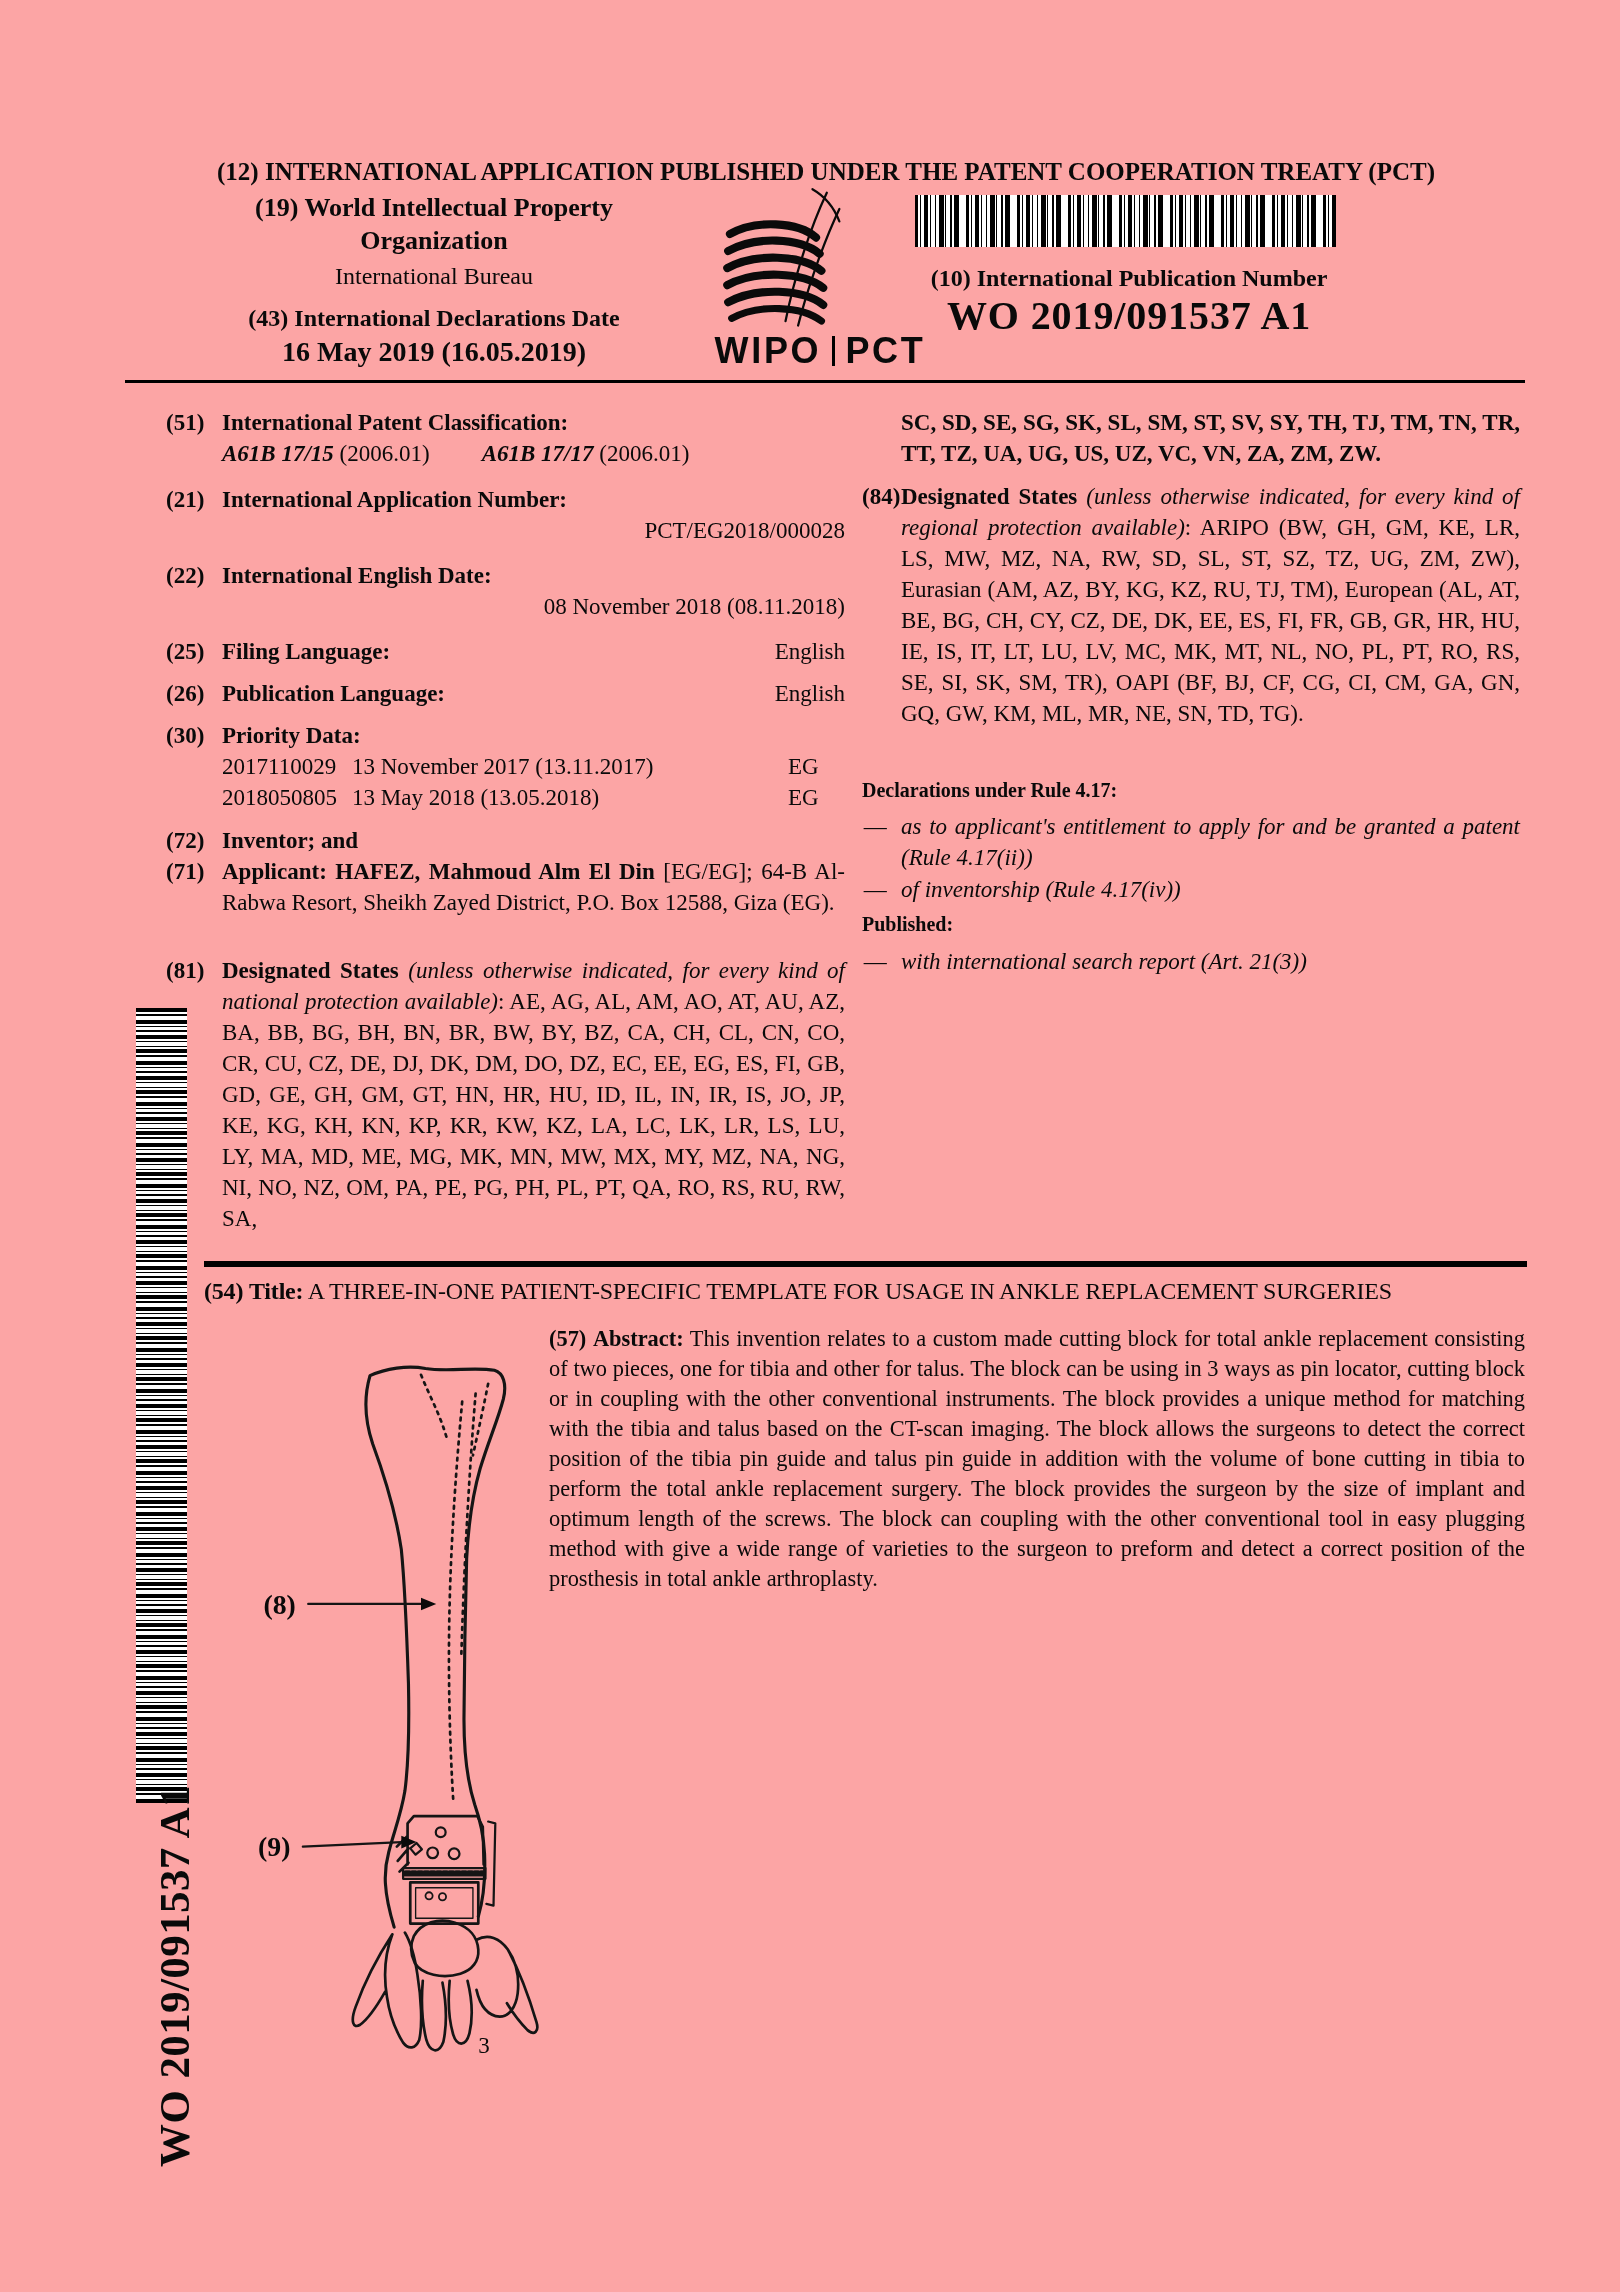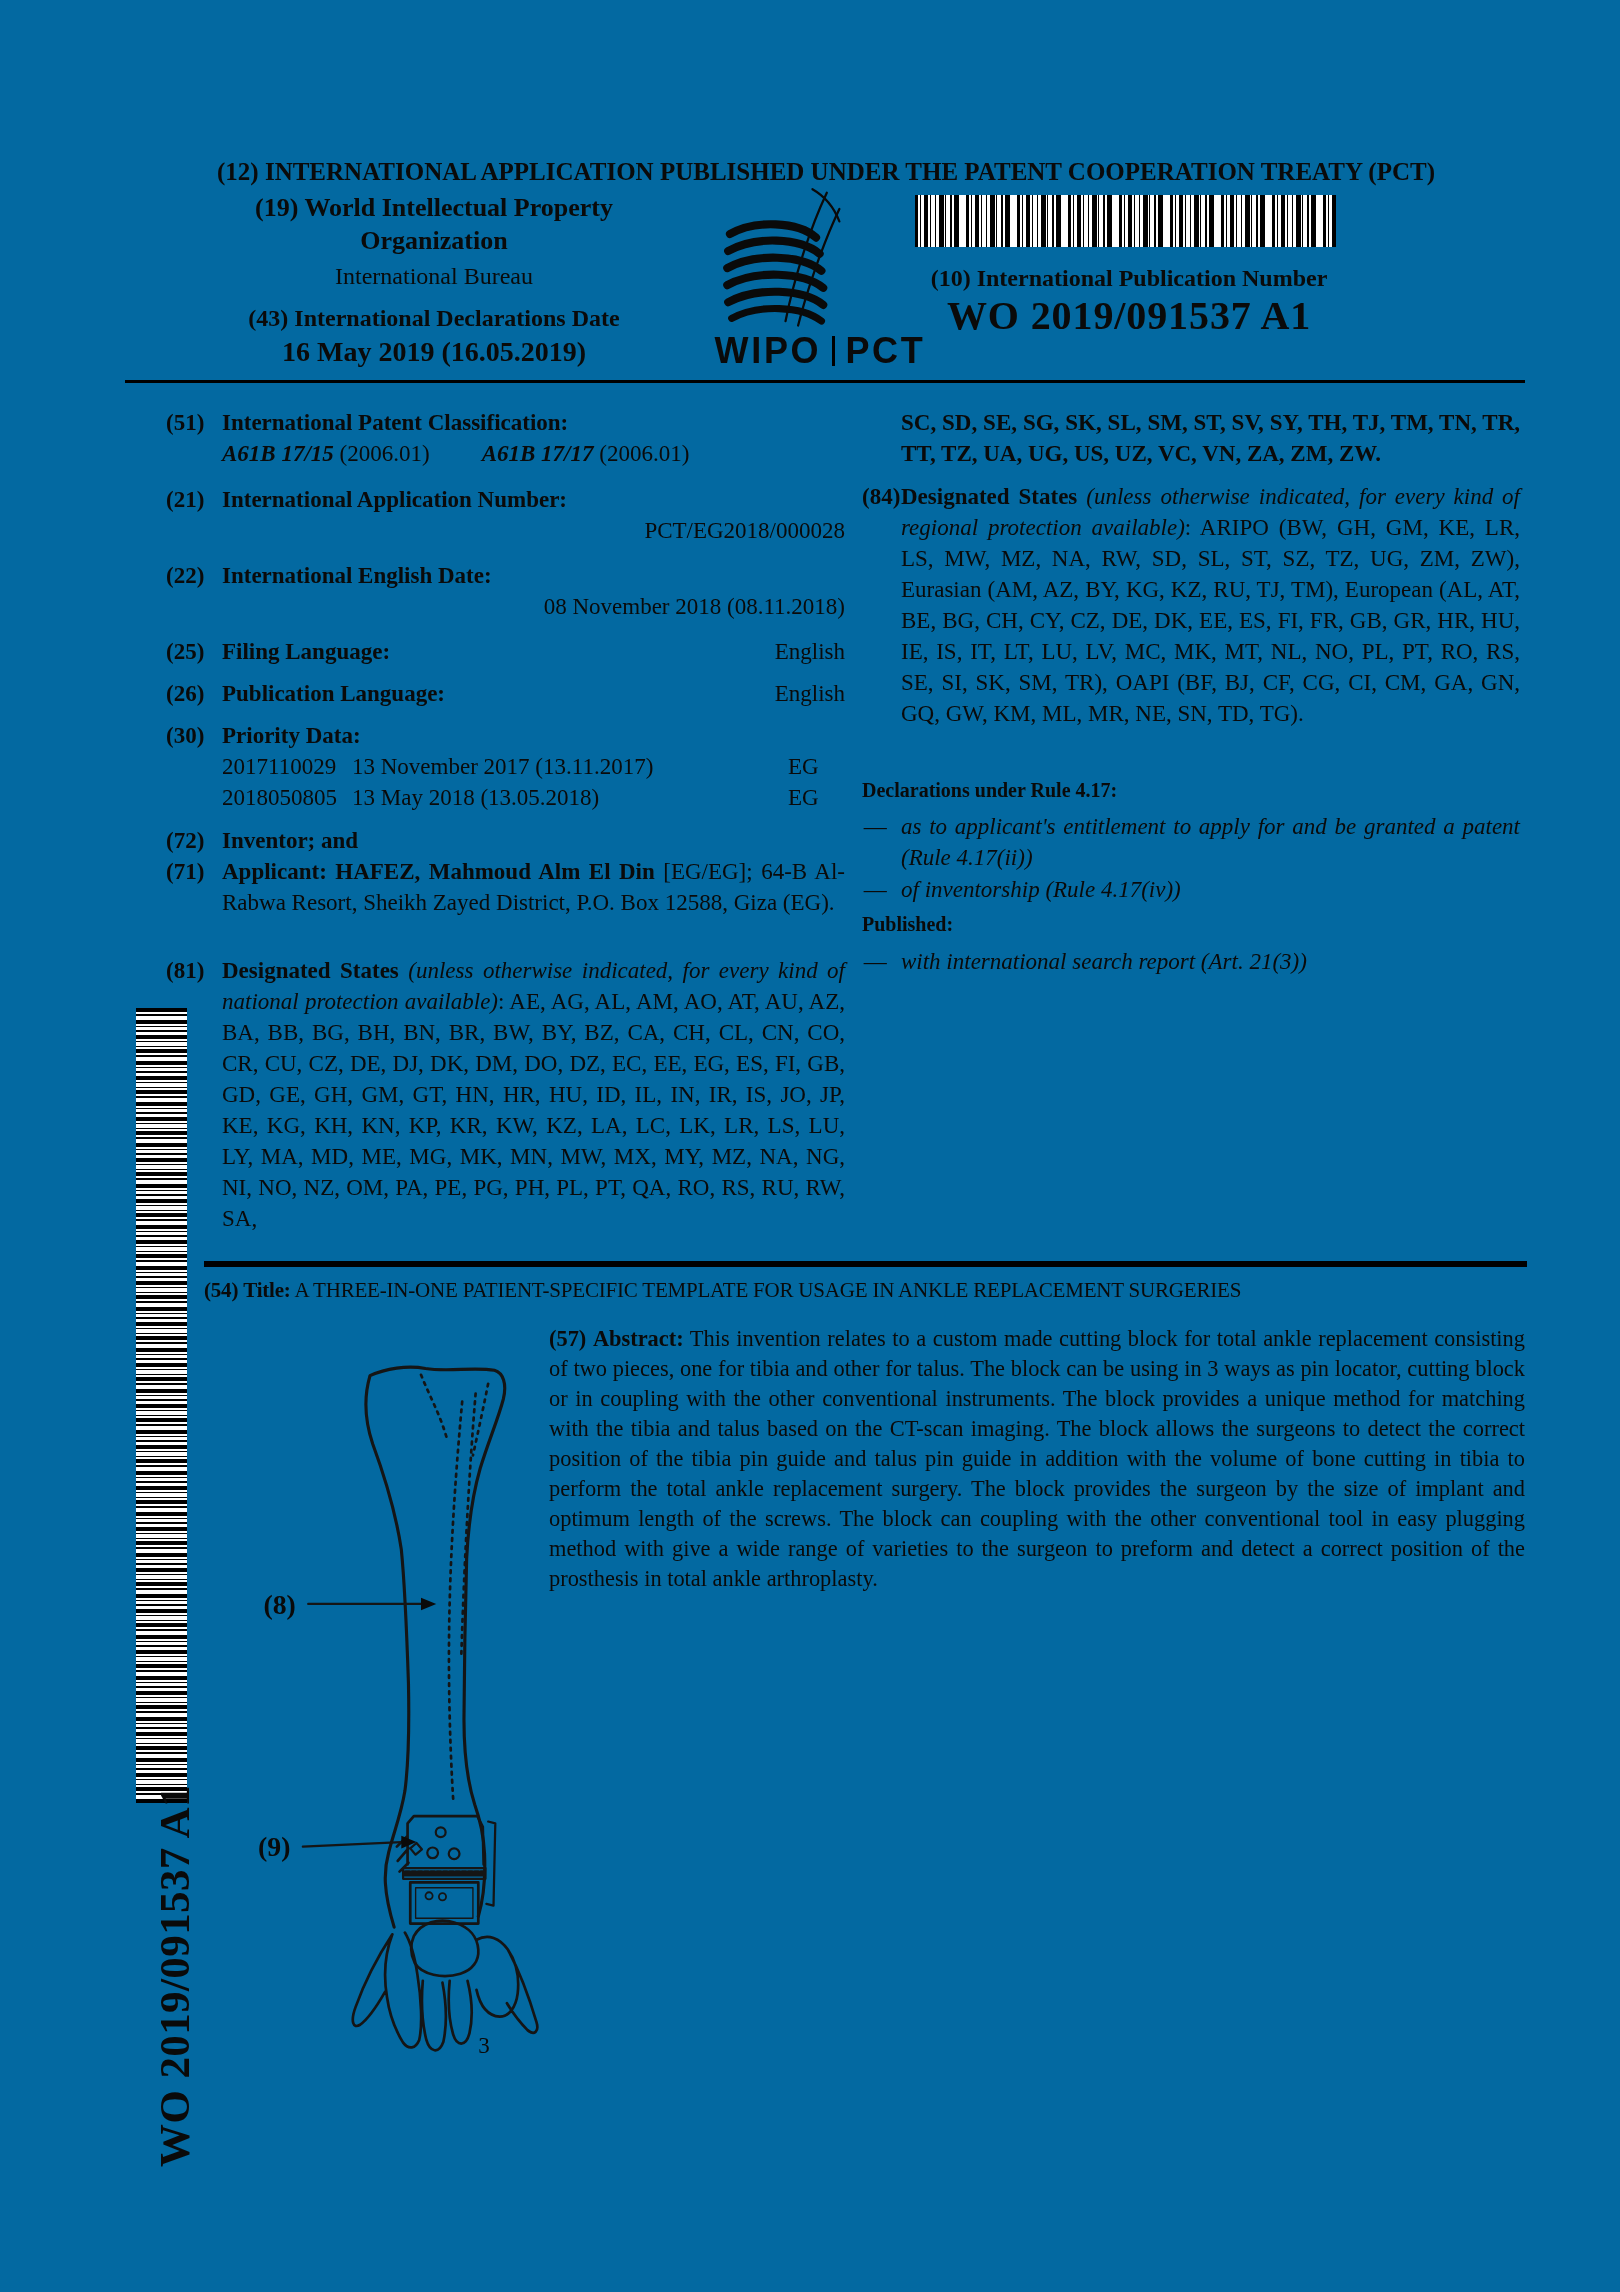--- a/index.html
+++ b/index.html
@@ -1,16 +1,16 @@
 <!DOCTYPE html>
 <html style="font-size:14.3px"><head>
 <meta charset="utf-8">
 <style>
   html,body{margin:0;padding:0;background:#777;}
-  .page{position:relative;width:1620px;height:2293px;background:#0369a1;margin:0 auto;
+  .page{position:relative;width:1620px;height:2293px;background:#fca5a5;margin:0 auto;
         font-family:"Liberation Serif",serif;color:#0a0a0a;overflow:hidden;}
   .abs{position:absolute;}
   .b{font-weight:bold;}
   .it{font-style:italic;}
   .rule{position:absolute;background:#000;}
 
   
   .line12{left:125px;top:158px;width:1402px;text-align:center;font-weight:bold;font-size:25px;}
   .hdr-org{left:228px;top:191px;width:412px;text-align:center;font-weight:bold;font-size:26px;line-height:33px;}
   .hdr-bureau{font-weight:normal;font-size:24px;margin-top:2.7px;}
@@ -43,21 +43,21 @@
   .ipc-line{display:flex;column-gap:52px;}
   .prow{position:relative;display:block;}
   .pdate{position:absolute;left:130px;}
   .pcty{position:absolute;left:339px;}
   .ditem{position:absolute;left:862px;width:658px;padding-left:39px;box-sizing:border-box;
          font-size:23px;line-height:31px;font-style:italic;text-align:justify;}
   .ditem::before{content:"\2014";position:absolute;left:1.8px;font-style:normal;}
   .rc-head{position:absolute;left:862px;width:658px;font-weight:bold;font-size:20px;}
 
   
-  .title-row{left:204px;top:1278px;width:1323px;font-size:21px;white-space:nowrap;letter-spacing:-0.2px;}
+  .title-row{left:204px;top:1278px;width:1323px;font-size:24px;white-space:nowrap;letter-spacing:-0.2px;}
   .abstract{left:549px;top:1324px;width:976px;font-size:22.4px;line-height:30px;text-align:justify;}
 
   
   .fig{position:absolute;left:233px;top:1339px;width:376px;height:752px;}
   .fig-pageno{left:466px;top:2033px;width:36px;text-align:center;font-size:23px;}
 
   
   .barcode-left{left:136px;top:1008px;width:51px;height:795px;
     background:repeating-linear-gradient(to bottom,
       #000 0 3.6px,#fff 3.6px 6.3px,#000 6.3px 8px,#fff 8px 11.6px,#000 11.6px 16px,#fff 16px 18px,

